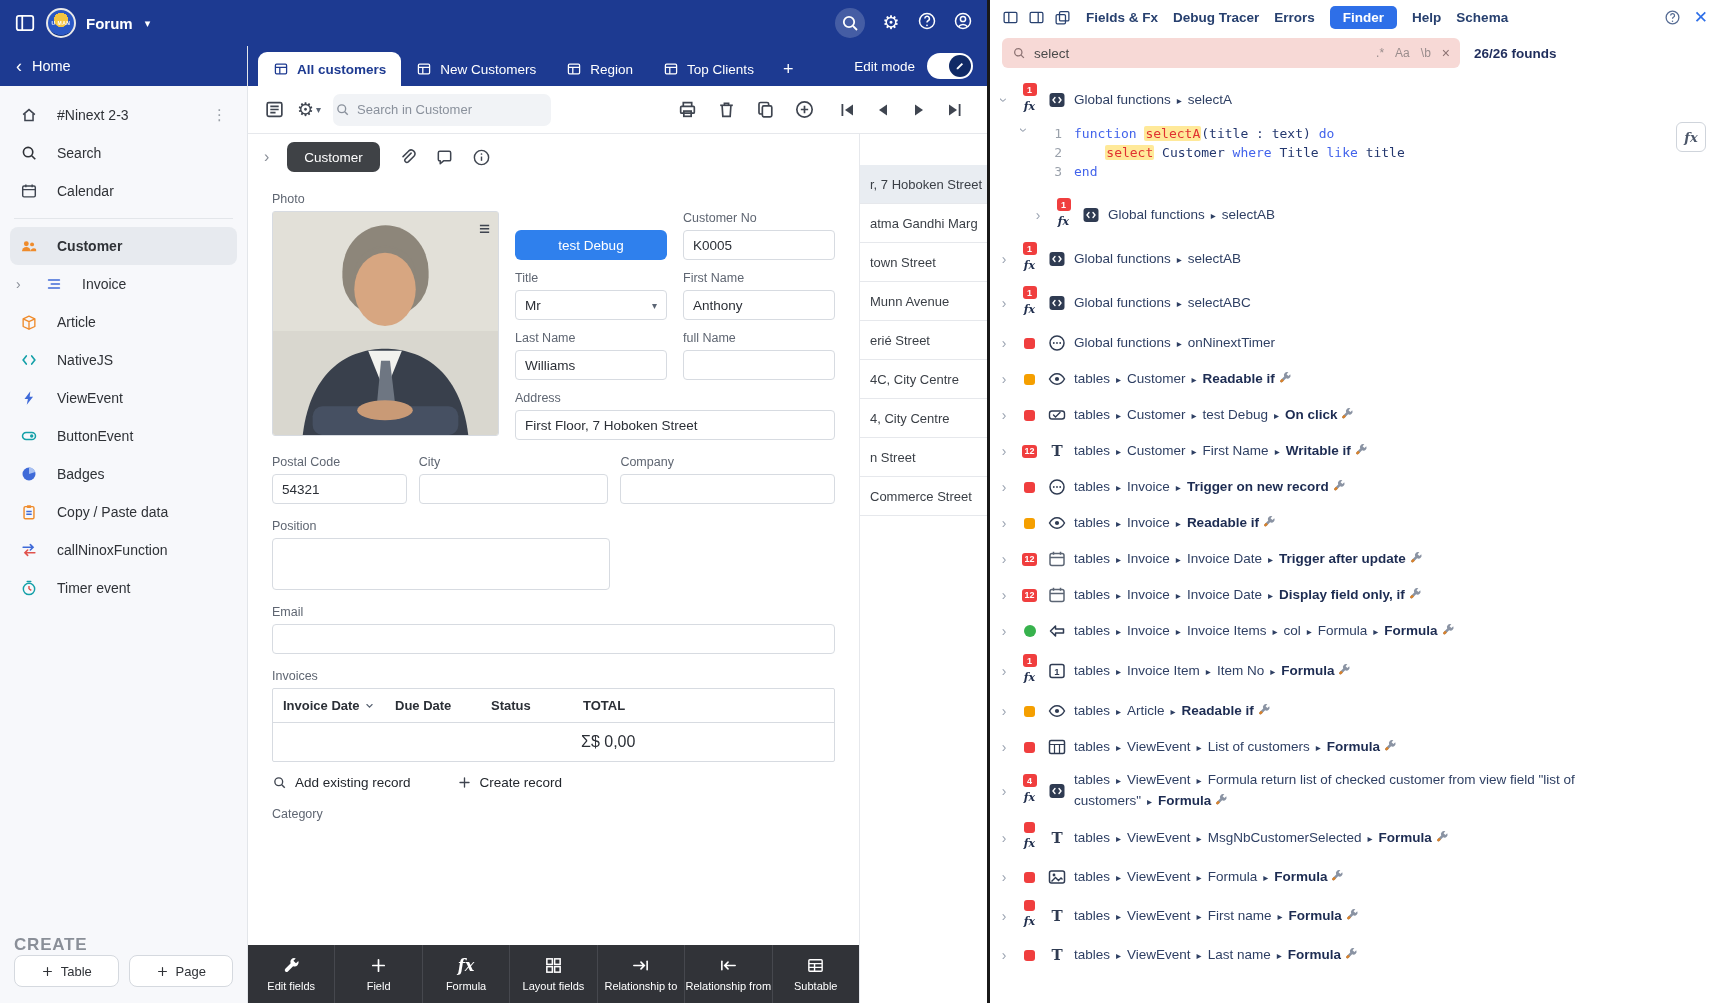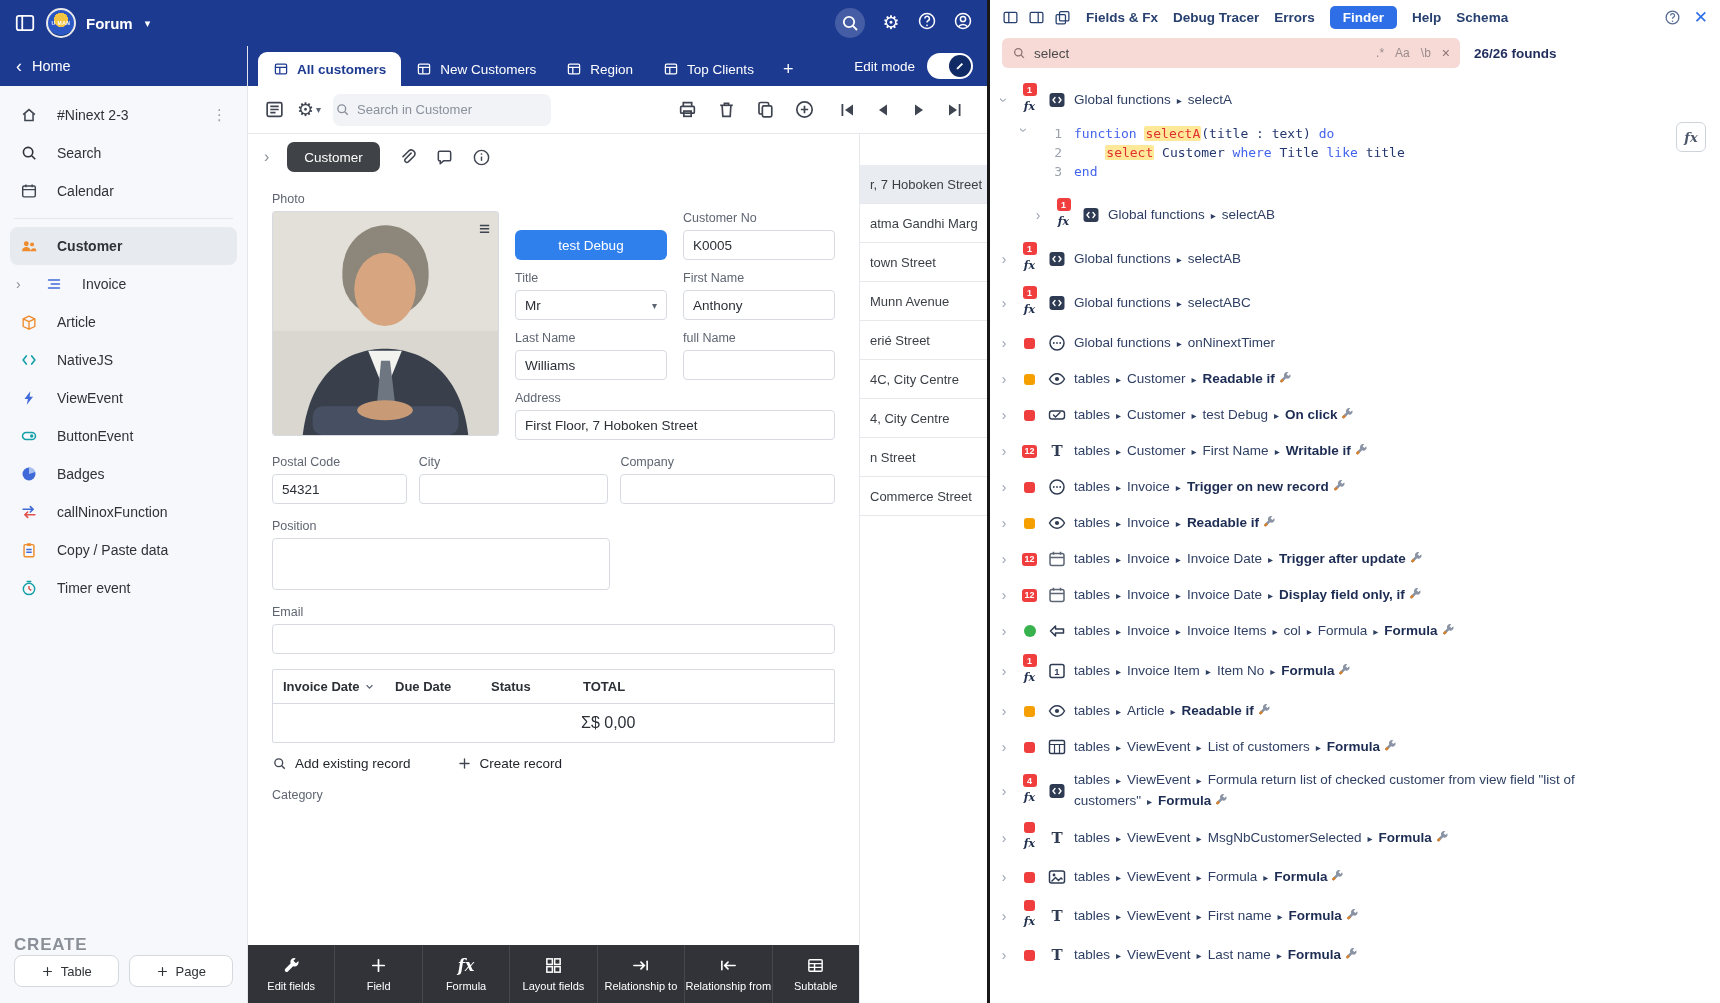--- a/index.html
+++ b/index.html
@@ -299,36 +299,36 @@
             <span class="icon">
               <svg viewBox="0 0 20 20">
                 <circle cx="10" cy="10" r="7.2" fill="#3f6ad8"></circle>
                 <path d="M10 10 V2.8 A7.2 7.2 0 0 1 16.9 7.8 z" fill="#a9c1f2"></path>
               </svg>
             </span>
             <span class="side-label">Badges</span>
           </div>
           <div class="side-item">
             <span class="icon">
-              <svg viewBox="0 0 20 20" fill="none" stroke-width="1.8" stroke-linecap="round">
-                <path d="M3.5 7 h11 m-3 -3 l3 3 -3 3" stroke="#3f6ad8"></path>
-                <path d="M16.5 13 h-11 m3 -3 l-3 3 3 3" stroke="#e0524d"></path>
-              </svg>
-            </span>
-            <span class="side-label">callNinoxFunction</span>
-          </div>
-          <div class="side-item">
-            <span class="icon">
               <svg viewBox="0 0 20 20" fill="none" stroke="#ef8b2b" stroke-width="1.6">
                 <rect x="4.5" y="4" width="11" height="13.5" rx="1.5"></rect>
                 <rect x="7.5" y="2.5" width="5" height="3" rx="1" fill="#ef8b2b" stroke="none"></rect>
                 <path d="M7 9.5 h6 M7 12.5 h6" stroke="#3f6ad8"></path>
               </svg>
             </span>
             <span class="side-label">Copy / Paste data</span>
+          </div>
+          <div class="side-item">
+            <span class="icon">
+              <svg viewBox="0 0 20 20" fill="none" stroke-width="1.8" stroke-linecap="round">
+                <path d="M3.5 7 h11 m-3 -3 l3 3 -3 3" stroke="#3f6ad8"></path>
+                <path d="M16.5 13 h-11 m3 -3 l-3 3 3 3" stroke="#e0524d"></path>
+              </svg>
+            </span>
+            <span class="side-label">callNinoxFunction</span>
           </div>
           <div class="side-item">
             <span class="icon">
               <svg viewBox="0 0 20 20" fill="none" stroke="#14a0a8" stroke-width="1.6">
                 <circle cx="10" cy="11" r="6.3"></circle>
                 <path d="M8 2.8 h4" stroke-linecap="round"></path>
                 <path d="M10 11 V7.8 M10 11 l2.6 1.6" stroke="#e0524d"></path>
               </svg>
             </span>
             <span class="side-label">Timer event</span>
@@ -587,20 +587,21 @@
               <div class="fld-label">Position</div>
               <div class="pos-box"></div>
             </div>
 
             <div class="email-block">
               <div class="fld-label">Email</div>
               <input class="fld-input" value="" style="">
             </div>
 
             <div class="inv-block">
+              <div class="fld-label">Invoices</div>
               <div class="inv-table">
                 <div class="inv-head" id="invoice-cols">
                     <span class="inv-col c0">
                       <span>Invoice Date</span>
                       <span class="icon">
                         <svg viewBox="0 0 20 20" fill="none" stroke="#5b6574" stroke-width="1.8" stroke-linecap="round">
                           <path d="M6 8.5 l4 4 4 -4"></path>
                         </svg>
                       </span>
                     </span>

